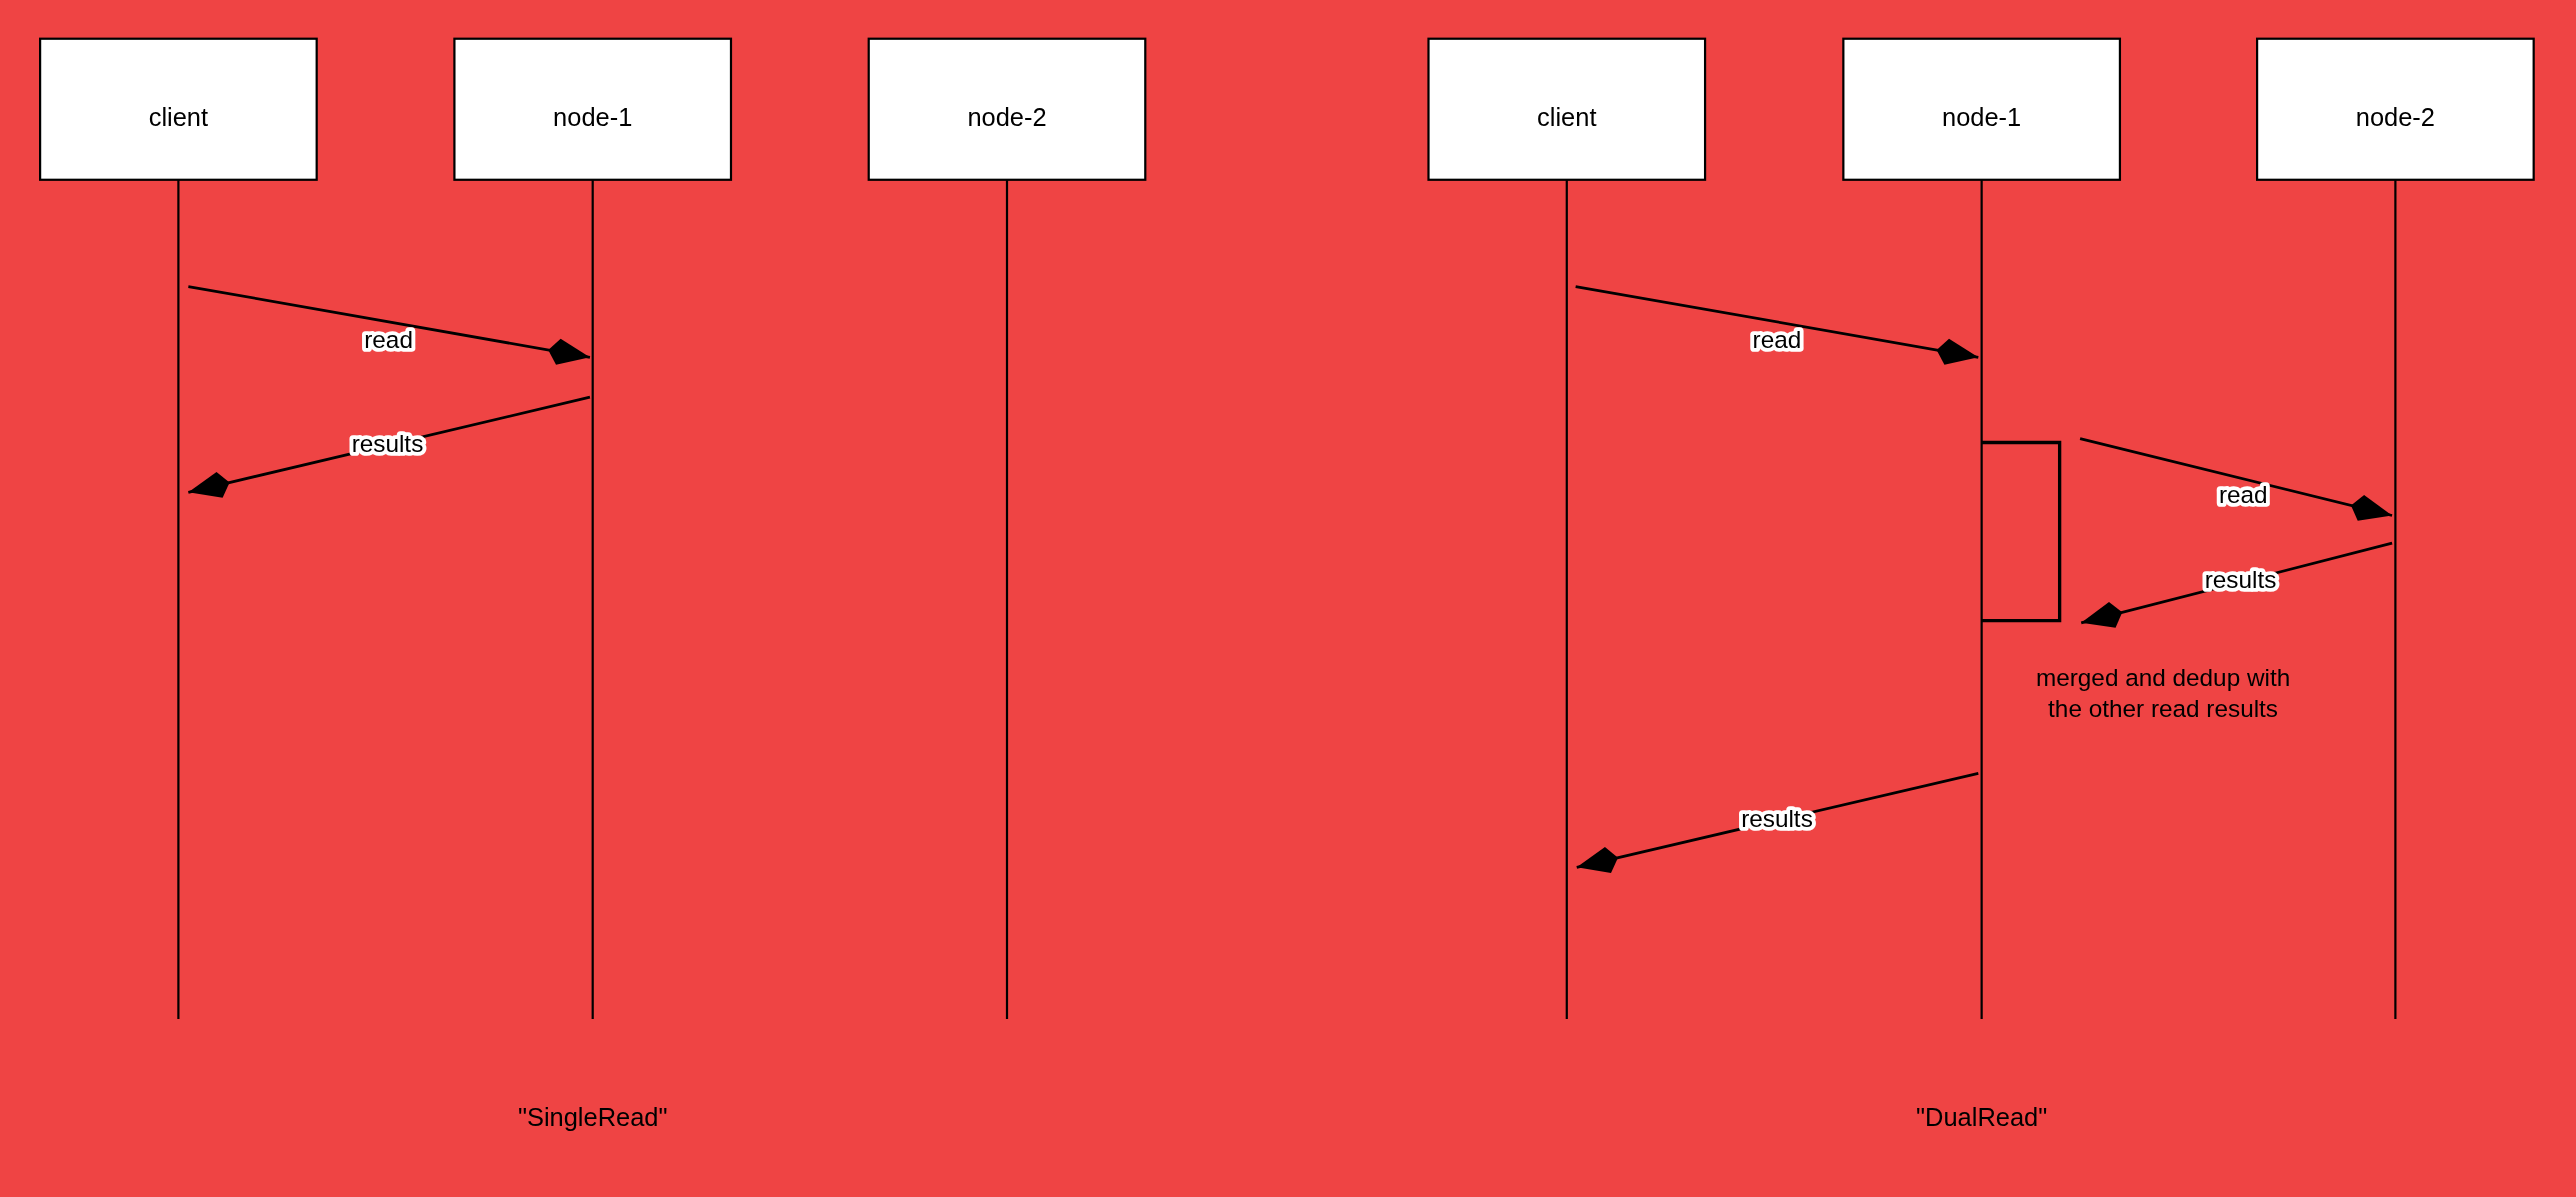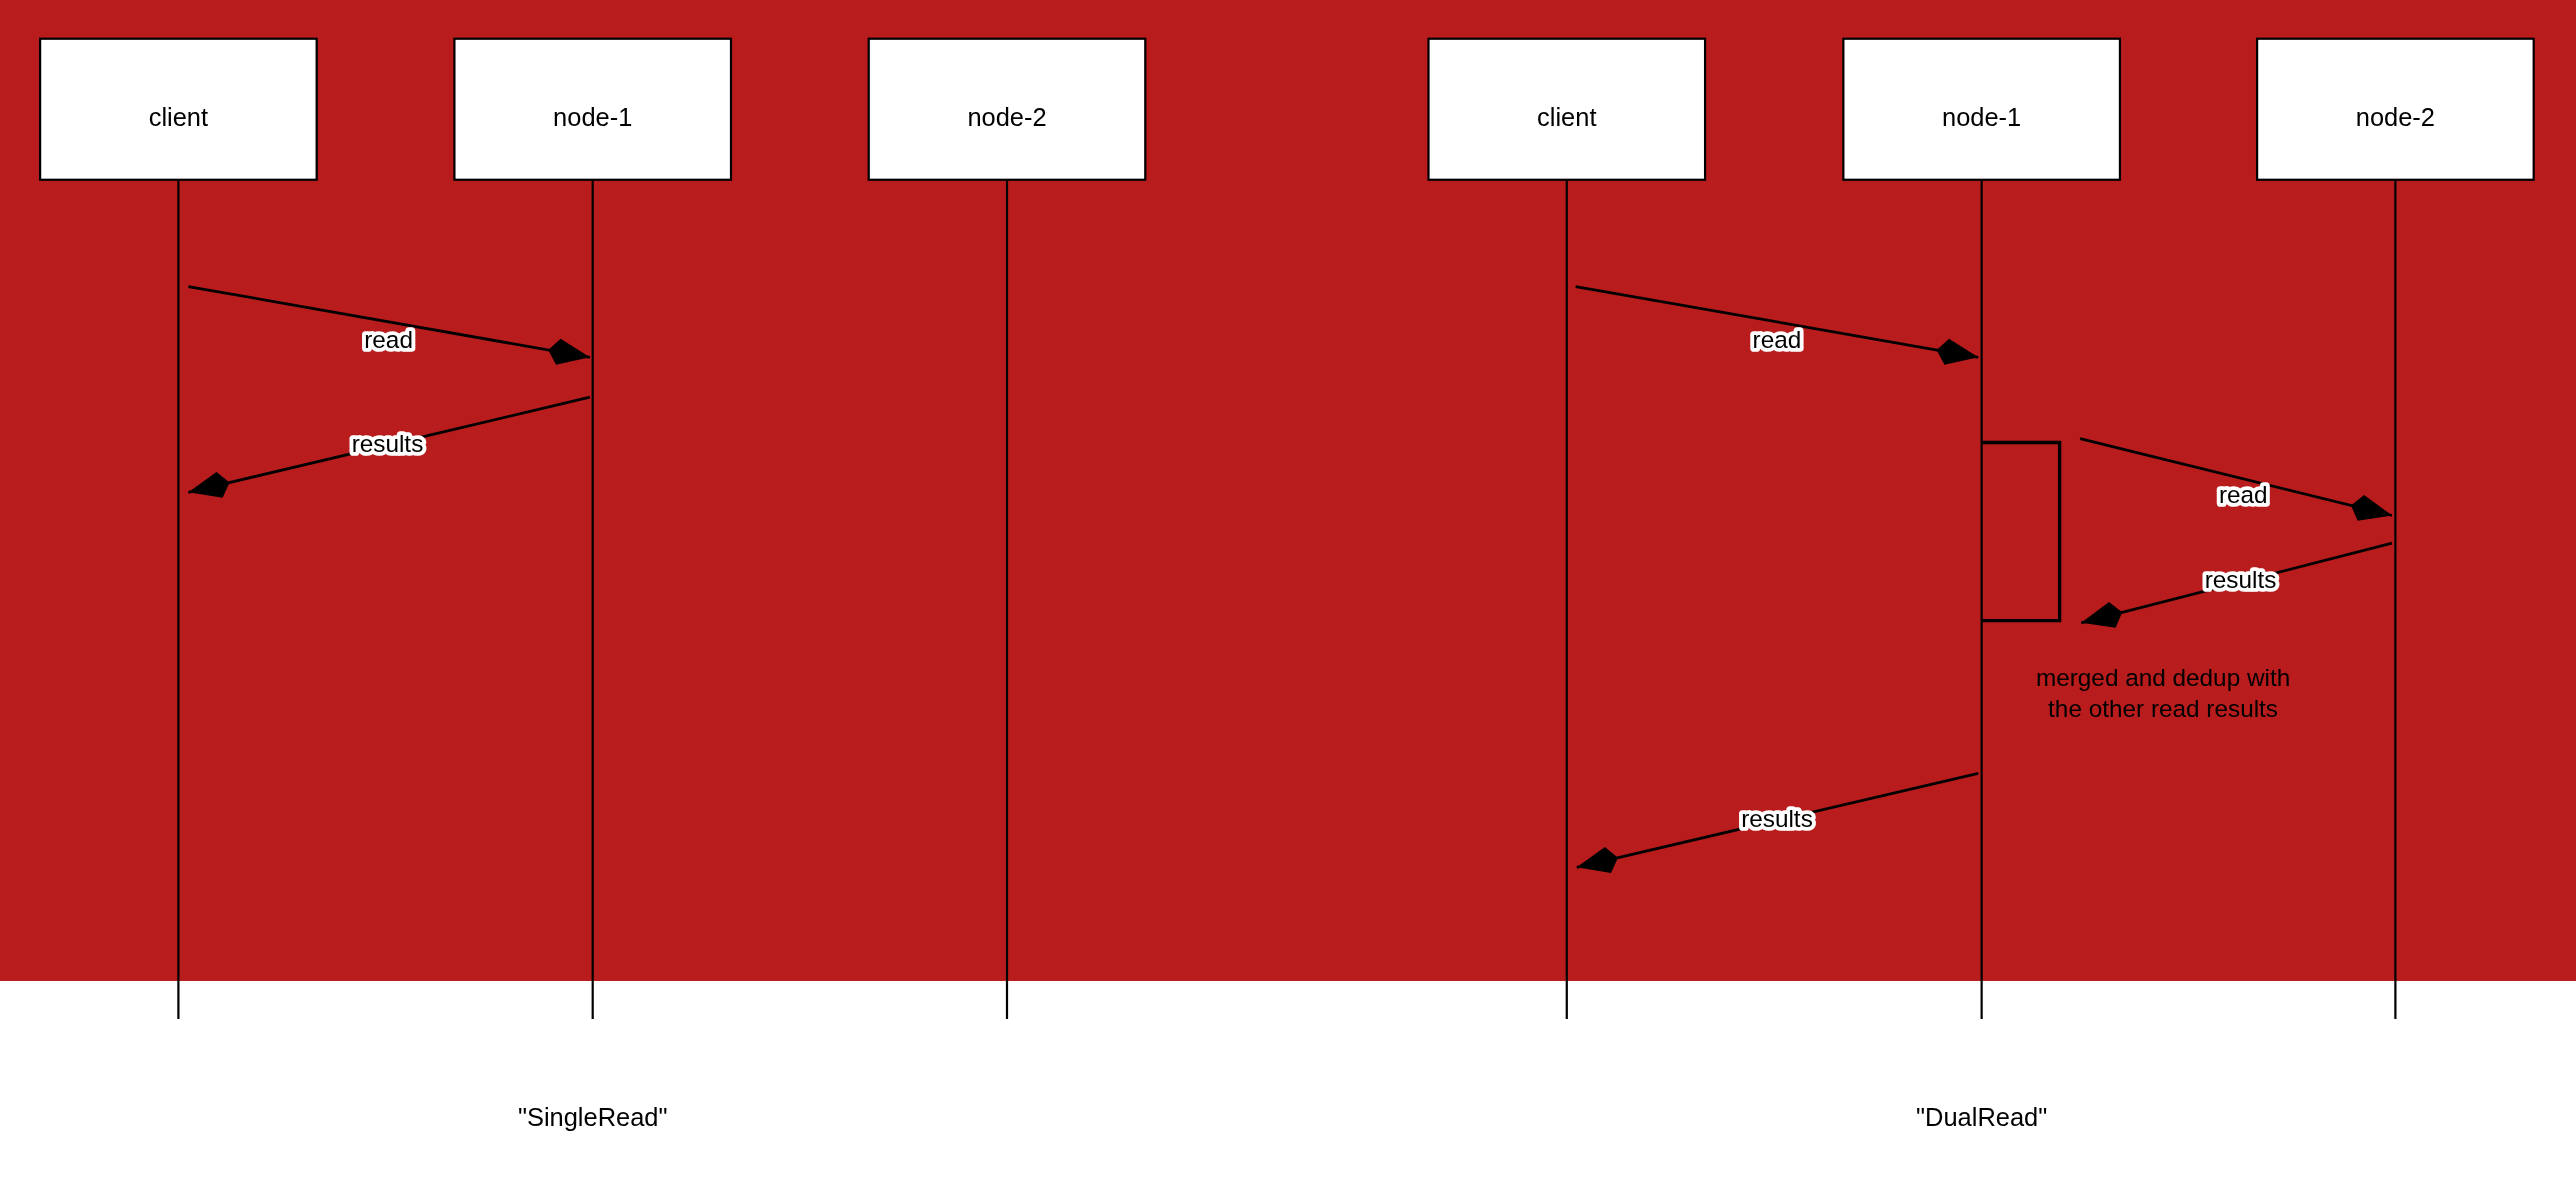--- a/index.html
+++ b/index.html
@@ -11,22 +11,22 @@
   body {
     width: 2576px;
     height: 1197px;
     font-family: "Liberation Sans", sans-serif;
     color: #000000;
     overflow: hidden;
   }
   #canvas-root {
     position: relative;
     width: 2576px;
-    height: 981px;
-    background: #b91c1c;
+    height: 1197px;
+    background: #ef4444;
   }
   svg.diagram-layer {
     position: absolute;
     top: 0;
     left: 0;
     width: 2576px;
     height: 1197px;
     display: block;
   }
   .participant-label,

